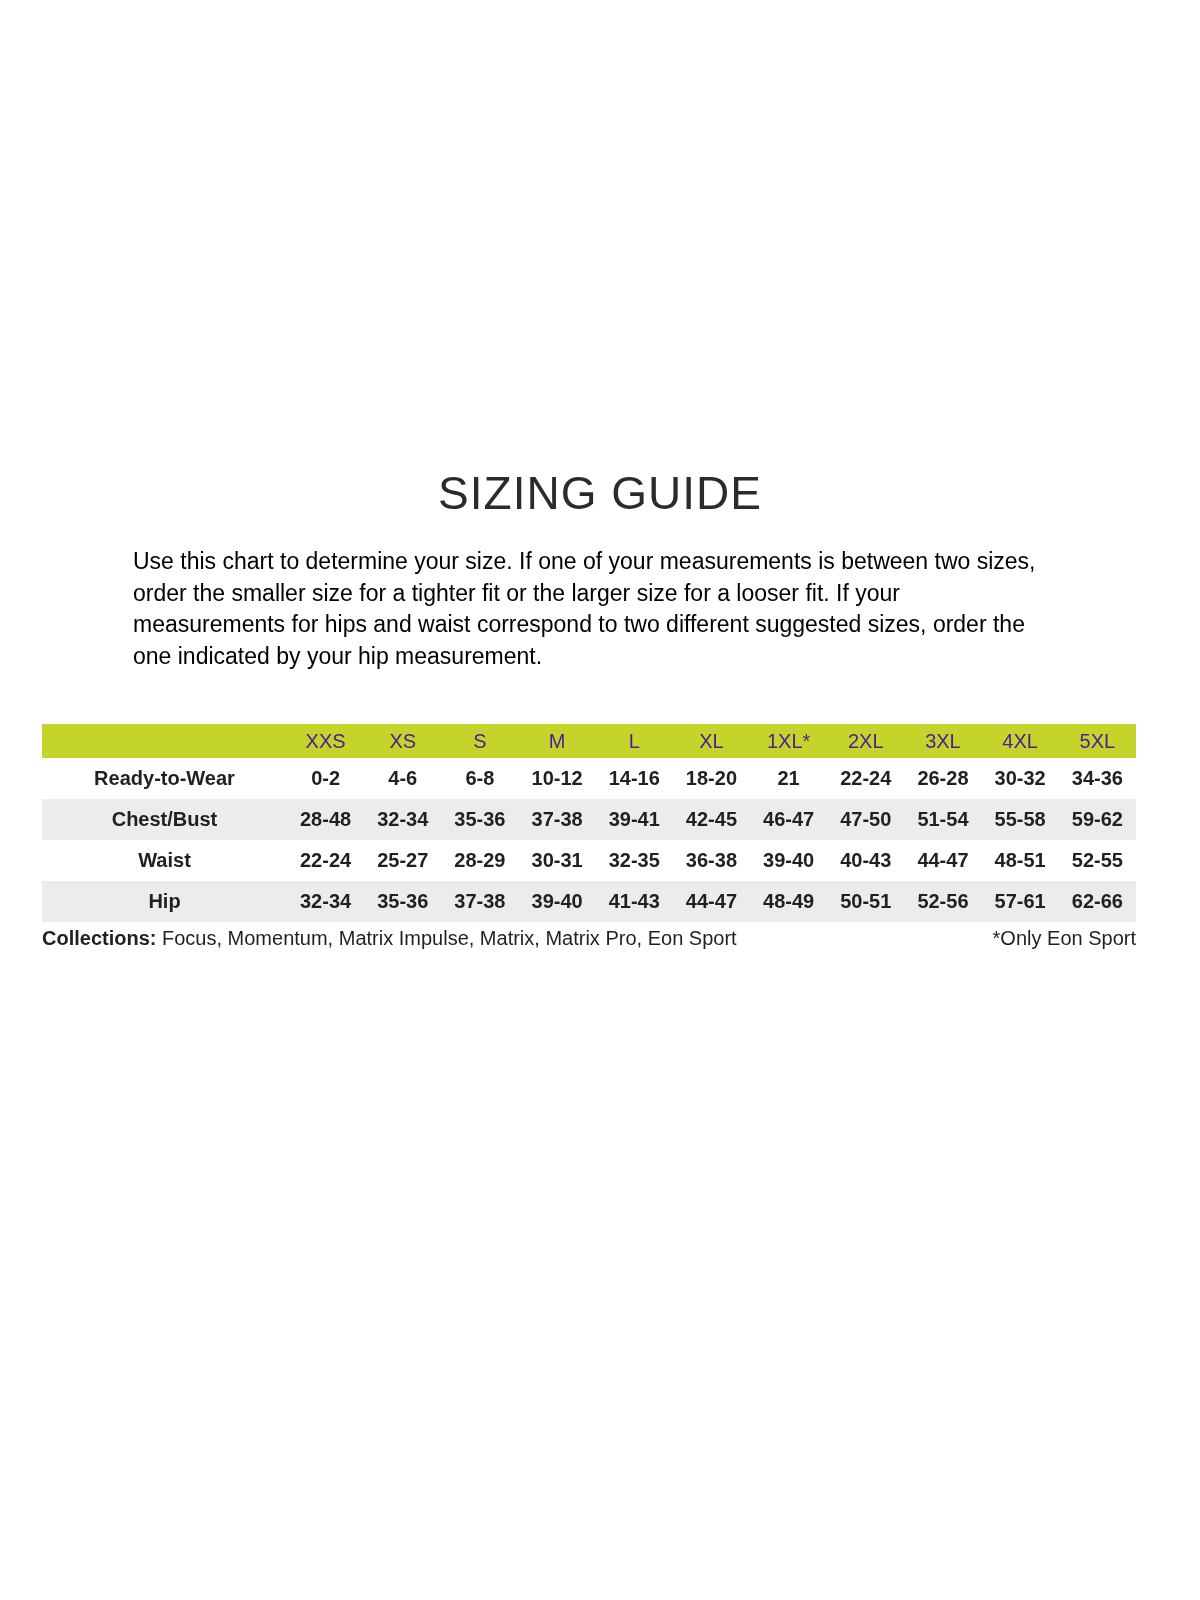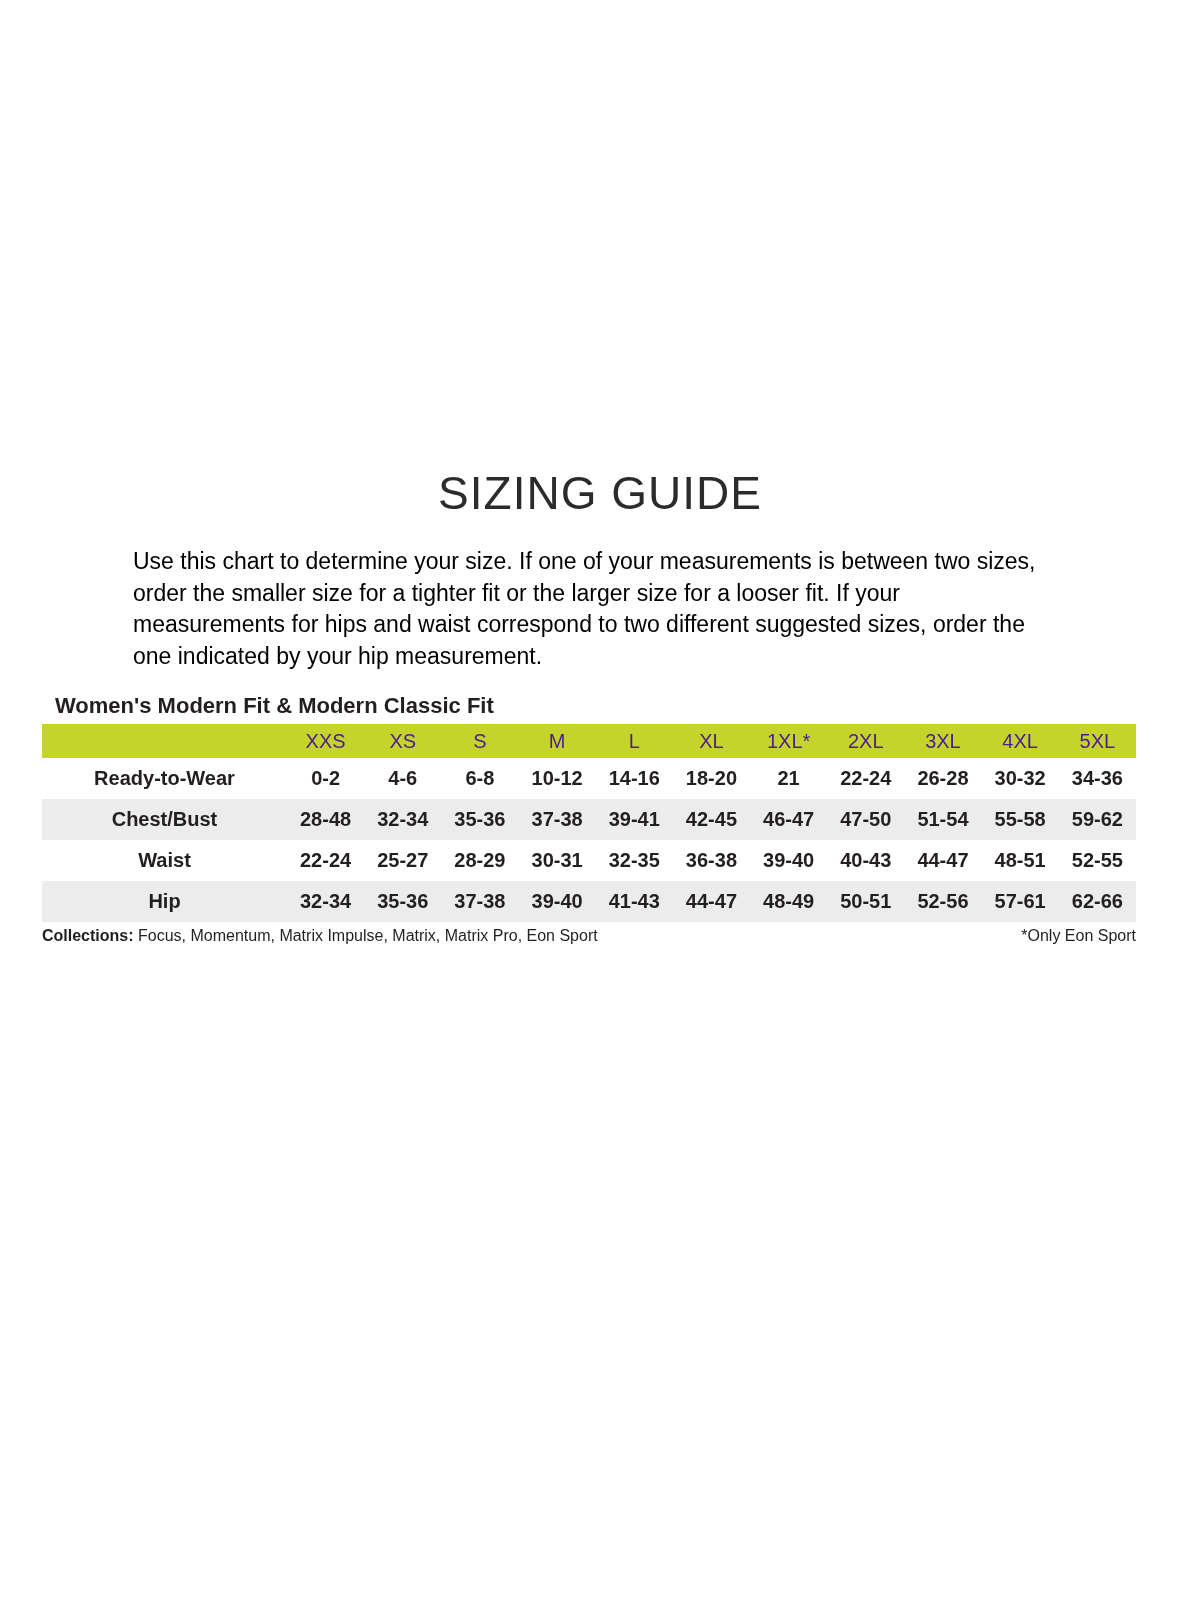--- a/index.html
+++ b/index.html
@@ -42,35 +42,34 @@
   .size-table thead th {
     background: var(--header-bg, #c5d42a);
     color: #4c1d95; font-weight: 400; height: 34px;
   }
   .size-table tbody td { height: 41px; font-weight: bold; }
   .size-table tbody tr:nth-child(even) { background: #ececec; }
   .size-table td.row-label { font-weight: 700; }
 
   .collections {
     position: absolute; top: 927px; left: 42px; width: 1094px;
-    font-size: 16px;
+    font-size: 20px;
     display: flex; justify-content: space-between; align-items: baseline;
   }
   .collections .label { font-weight: 700; }
 </style>
 </head>
 <body>
 
 <div class="page">
 
   <h1 class="title">SIZING GUIDE</h1>
 
   <p class="intro">Use this chart to determine your size. If one of your measurements is between two sizes, order the smaller size for a tighter fit or the larger size for a looser fit. If your measurements for hips and waist correspond to two different suggested sizes, order the one indicated by your hip measurement.</p>
 
-  <h2 class="section-title">Women's Modern Fit &amp; Modern Classic Fit</h2>
 
   <table class="size-table">
 
   <colgroup>
         <col style="width: 245px;">
         <col>
         <col>
         <col>
         <col>
         <col>

